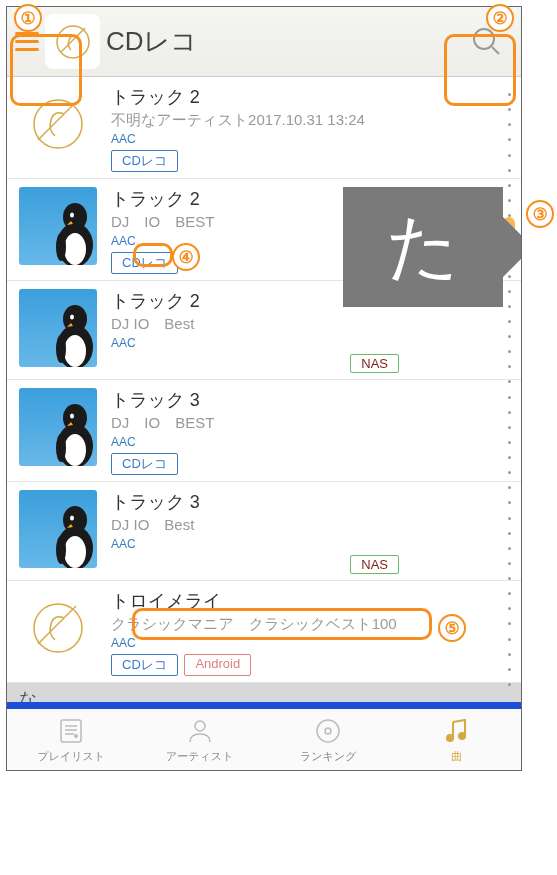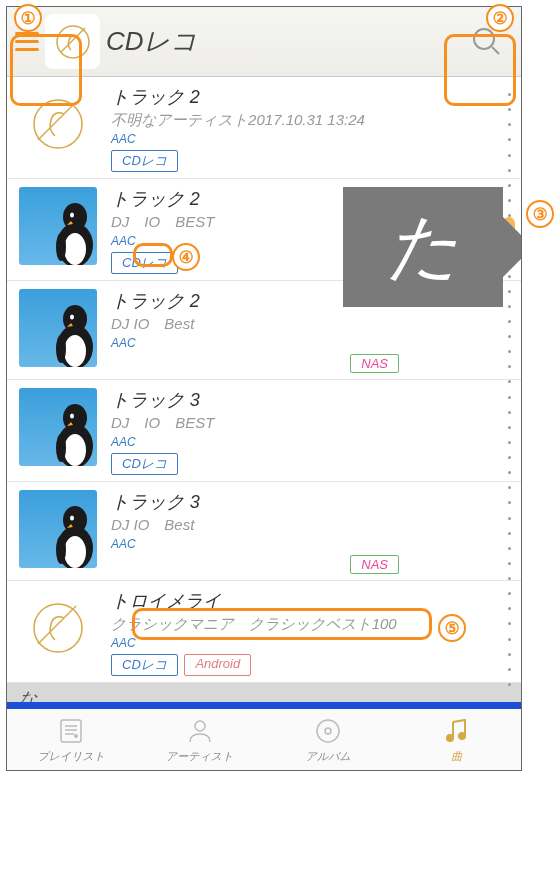--- a/index.html
+++ b/index.html
@@ -26,21 +26,20 @@
   z-index: 90;
 }
 
 .phone {
   position: relative;
   margin: 6px;
   width: 516px;
   border: 1px solid #666;
   background: #fff;
   overflow: hidden;
-  font-style: italic;
 }
 
 .header {
   height: 70px;
   background: linear-gradient(#f5f5f2,#eeede8);
   border-bottom: 1px solid #ccc;
   display: flex;
   align-items: center;
   padding: 0 8px;
 }
@@ -87,21 +86,21 @@
 .format { font-size: 12px; color: #3a7bc4; margin-top: 2px; }
 .badges { display: flex; gap: 6px; margin-top: 4px; }
 .badge {
   border: 1px solid;
   padding: 1px 10px;
   font-size: 13px;
   border-radius: 2px;
 }
 .badge.blue { color: #3a7bc4; border-color: #3a7bc4; }
 .badge.red { color: #e08080; border-color: #e08080; }
-.badge.green { color: #ec4899; border-color: #6ab96a; }
+.badge.green { color: #7f1d1d; border-color: #6ab96a; }
 
 .section-header {
   background: #d8d8d8;
   color: #555;
   font-size: 18px;
   padding: 4px 12px;
 }
 
 .index-bar {
   position: absolute;
@@ -393,21 +392,21 @@
         </div>
         <div class="tab-label">アーティスト</div>
       </div>
       <div class="tab">
         <div class="tab-icon">
           <svg width="30" height="30" viewBox="0 0 30 30">
             <circle cx="15" cy="15" r="11" fill="none" stroke="#bbb" stroke-width="1.5"></circle>
             <circle cx="15" cy="15" r="3" fill="none" stroke="#bbb" stroke-width="1.5"></circle>
           </svg>
         </div>
-        <div class="tab-label">アルバム</div>
+        <div class="tab-label">ランキング</div>
       </div>
       <div class="tab active">
         <div class="tab-icon">
           <svg width="30" height="30" viewBox="0 0 30 30">
             <path d="M11 6 L23 4 L23 20" fill="none" stroke="#d4a946" stroke-width="2"></path>
             <circle cx="8" cy="22" r="4" fill="#d4a946"></circle>
             <circle cx="20" cy="20" r="4" fill="#d4a946"></circle>
             <line x1="11" y1="6" x2="11" y2="22" stroke="#d4a946" stroke-width="2"></line>
           </svg>
         </div>

